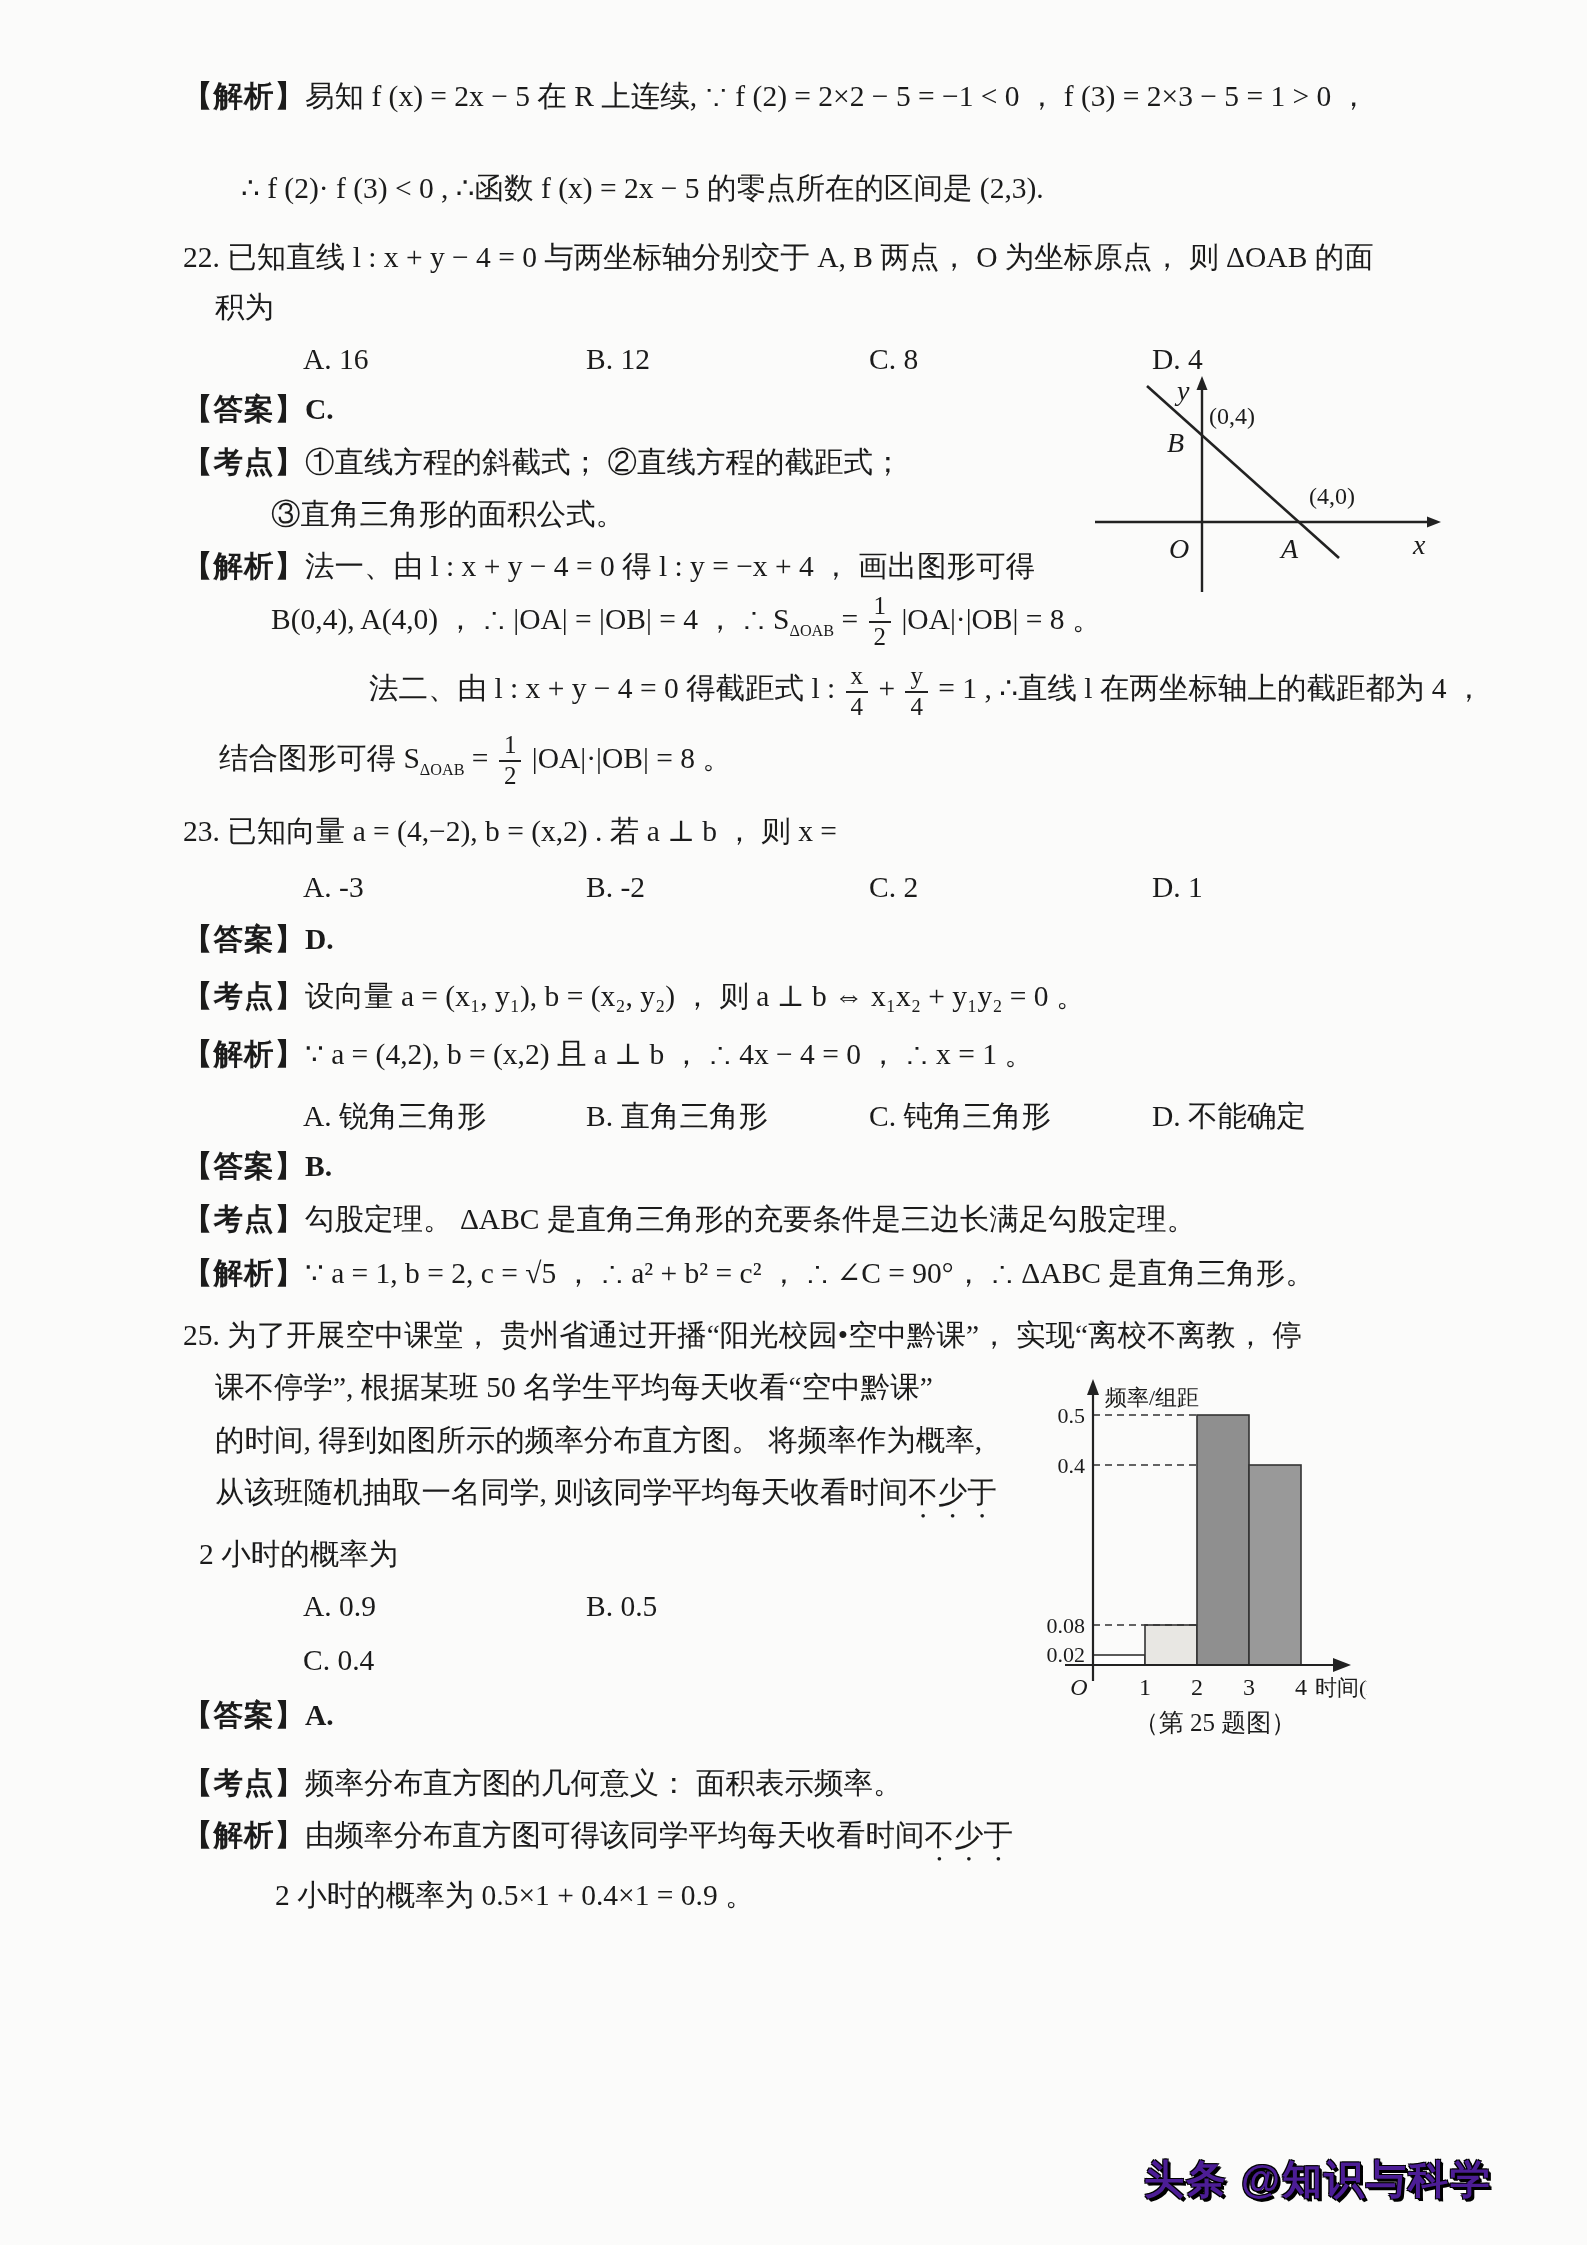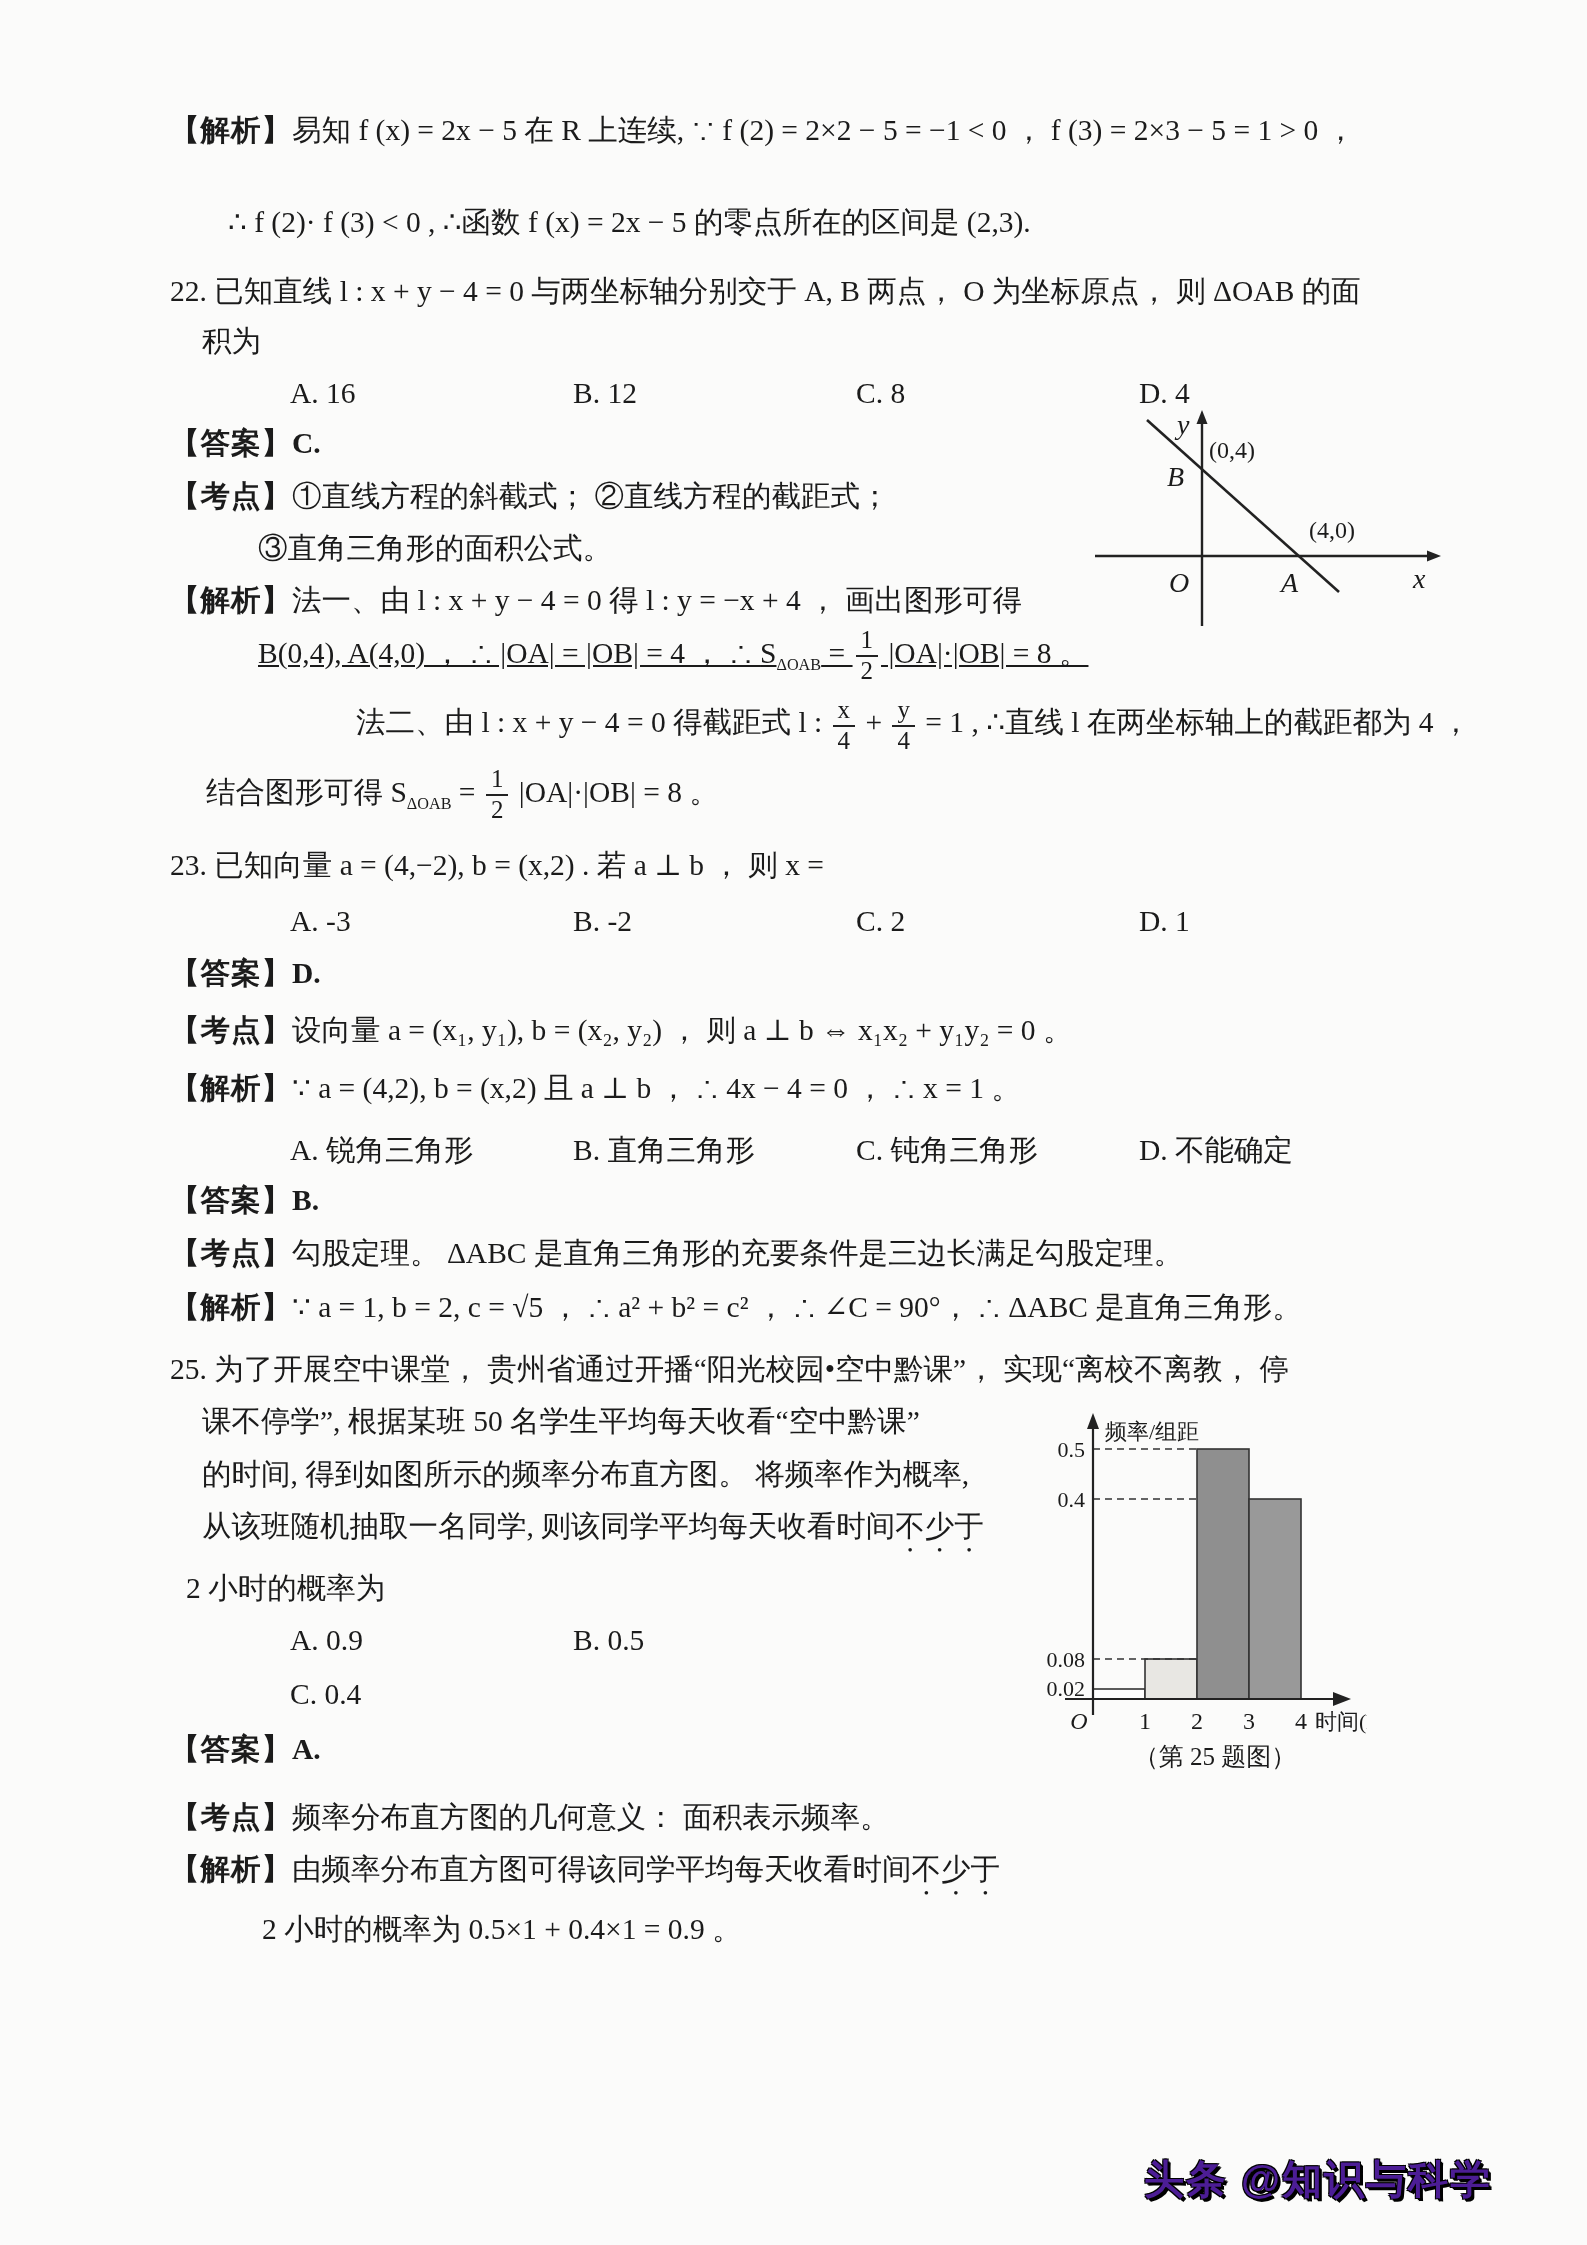--- a/index.html
+++ b/index.html
@@ -1,36 +1,36 @@
 <!DOCTYPE html>
 <html><head>
 <meta charset="utf-8">
 <style>
   html,body{margin:0;padding:0;}
   body{
     width:1587px;height:2245px;position:relative;overflow:hidden;
     background:#fbfbfa;color:#1b1b1b;
     font-family:"Liberation Serif","DejaVu Serif",serif;
   }
-  .content{padding:108px 150px 0 170px;position:relative;}
+  .content{padding:74px 150px 0 170px;position:relative;margin-left:13px;}
   p{margin:0;font-size:29.5px;line-height:1.5;white-space:nowrap;}
   section{position:relative;}
   .blabel{font-weight:bold;letter-spacing:1px;}
   .ansb{font-weight:bold;}
   
   .prev2{margin:48px 0 0 58px;}
   .q22-stem1{margin-top:24px;}
   .stem-indent{margin-left:32px;margin-top:6px;}
   .opts{display:grid;grid-template-columns:283px 283px 283px 1fr;margin:8px 0 0 120px;}
   .opts2{display:grid;grid-template-columns:283px 1fr;grid-row-gap:10px;margin:10px 0 0 120px;max-width:620px;}
   .ans-line{margin-top:6px;}
   .kd-line{margin-top:8px;}
   .kd2{margin:8px 0 0 88px;}
   .jx-line{margin-top:8px;}
-  .jx-math1{margin:4px 0 0 88px;text-decoration:underline;}
+  .jx-math1{margin:4px 0 0 88px;}
   .jx-math2{margin:10px 0 0 186px;}
   .jx-math3{margin:10px 0 0 36px;}
   .q23{margin-top:18px;}
   .q23 .opts{margin-top:12px;}
   .q23 .ans-line{margin-top:8px;}
   .q23 .kd-line{margin-top:12px;}
   .q23 .jx-line{margin-top:14px;}
   .q24{margin-top:18px;}
   .q24 .opts{margin-top:10px;}
   .q24 .kd-line{margin-top:8px;}

